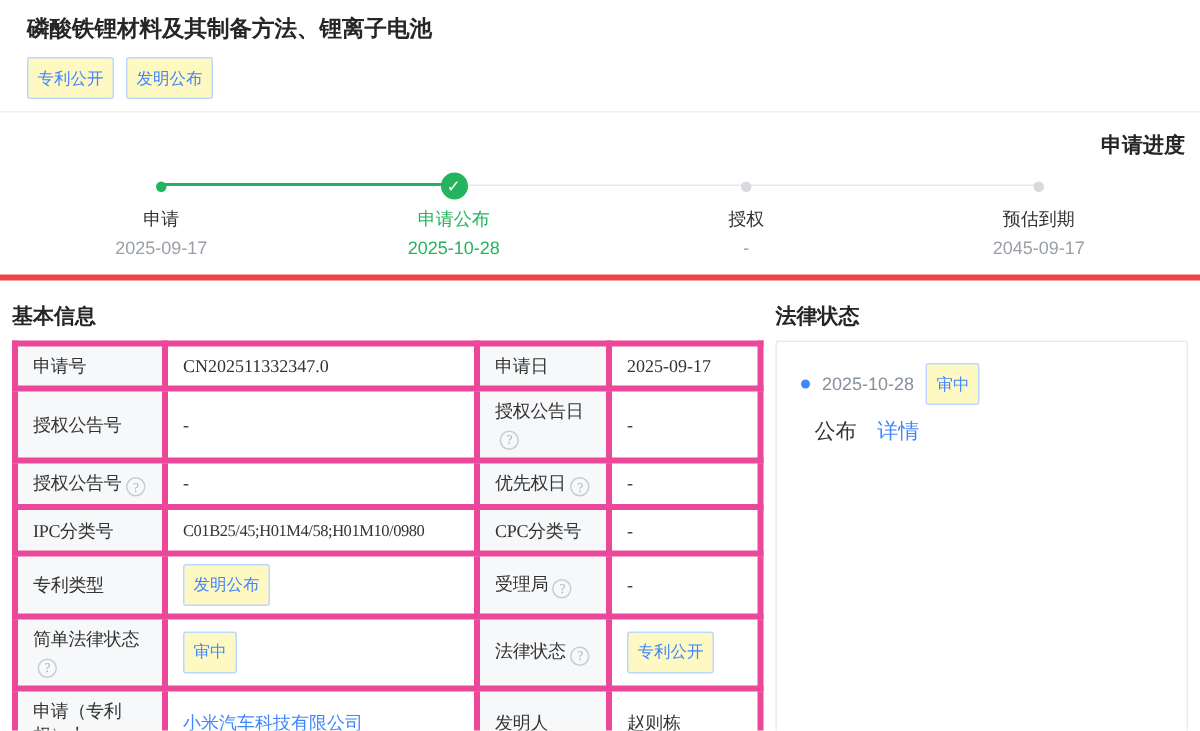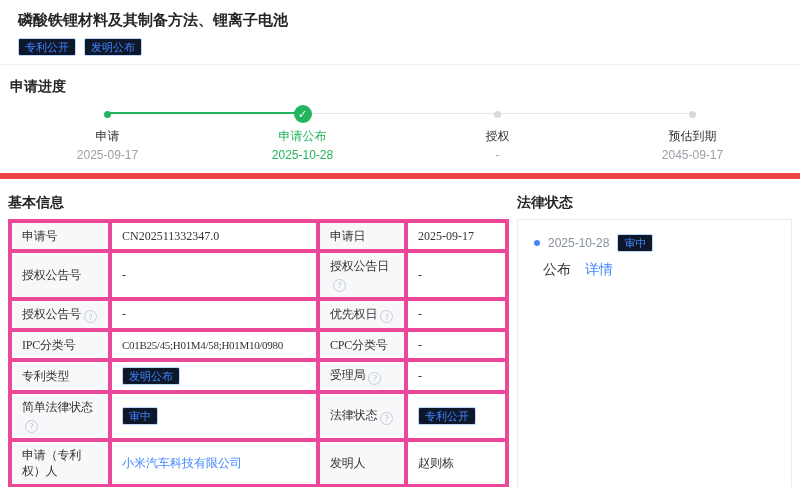--- a/index.html
+++ b/index.html
@@ -3,26 +3,26 @@
 <meta charset="utf-8">
 <style>
   * { margin:0; padding:0; box-sizing:border-box; }
   html,body { width:800px; height:487px; overflow:hidden; background:#fff;
     font-family:"Liberation Sans","DejaVu Sans",sans-serif; color:#333; }
 
   
   .header { padding:10px 10px 8px 18px; border-bottom:1px solid #f0f0f0; }
   .title { font-size:15px; font-weight:bold; color:#262626; line-height:20px; }
   .badges { margin-top:8px; display:flex; gap:8px; }
-  .badge { display:inline-flex; align-items:center; height:18px; padding:0 6px;
-    font-size:11px; color:#4086ff; background:#0f172a; border:1px solid #bcd8ff;
+  .badge { display:inline-flex; align-items:center; height:28px; padding:0 6px;
+    font-size:11px; color:#4086ff; background:#fef9c3; border:1px solid #bcd8ff;
     border-radius:2px; white-space:nowrap; }
 
   
-  .progress-section { padding:12px 10px 10px 10px; border-bottom:6px solid #ef4444; }
+  .progress-section { padding:12px 10px 10px 10px; border-bottom:4px solid #ef4444;text-align:right; }
   .section-title { font-size:14px; font-weight:bold; color:#262626; line-height:18px; }
   .timeline { position:relative; margin-top:10px; }
   .track { position:absolute; top:8px; left:12.5%; right:12.5%; height:1px; background:#e6e8eb; }
   .track-done { position:absolute; top:7px; left:12.5%; width:25%; height:2px; background:#23b45d; }
   .steps { display:flex; position:relative; }
   .step { flex:1; display:flex; flex-direction:column; align-items:center; }
   .dot-area { height:18px; display:flex; align-items:center; justify-content:center; }
   .dot { width:7px; height:7px; border-radius:50%; background:#23b45d; }
   .step.pending .dot { background:#d6d9de; }
   .check { width:18px; height:18px; border-radius:50%; background:#23b45d; color:#fff;

